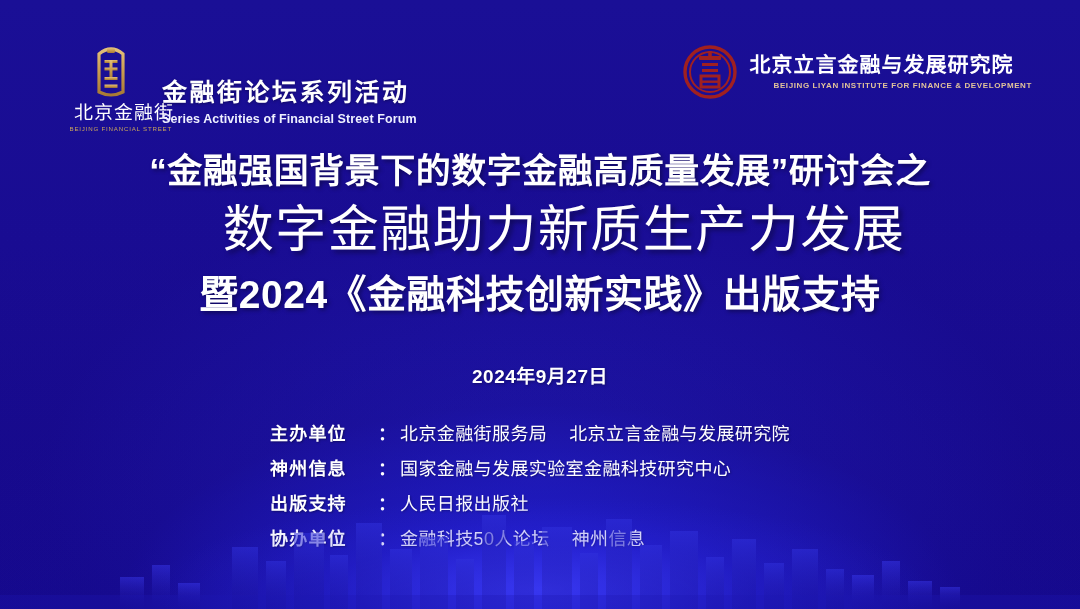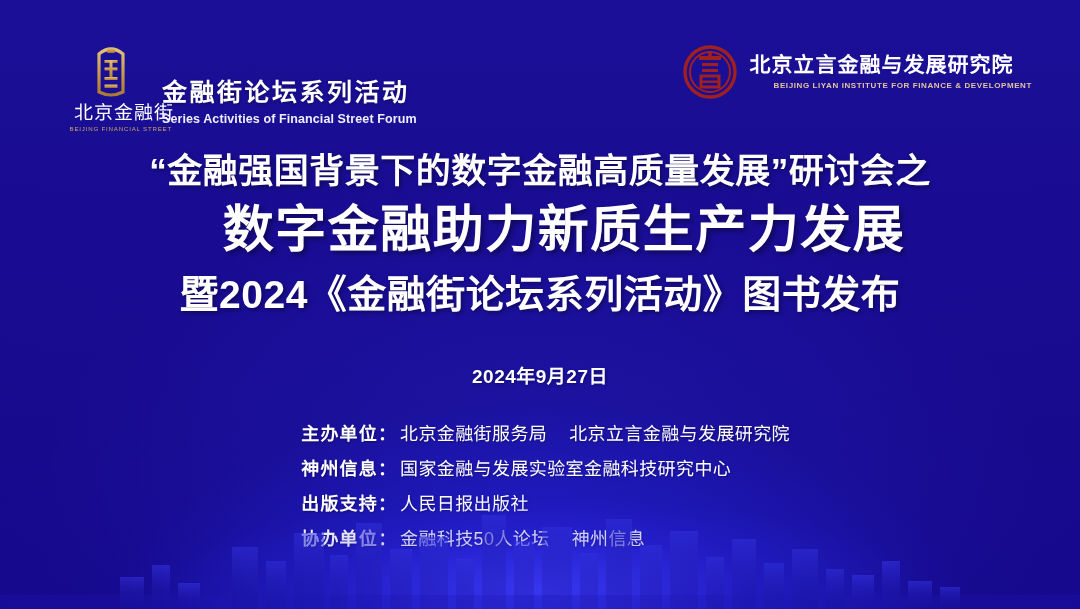--- a/index.html
+++ b/index.html
@@ -111,21 +111,21 @@
     font-weight:bold;
     font-size:35px;
     letter-spacing:0.5px;
     color:#ffffff;
     line-height:1.18;
     white-space:nowrap;
     text-shadow:2px 2px 4px rgba(0,0,0,0.40);
   }
   .title-2 {
     font-family:"Liberation Serif","DejaVu Serif",serif;
-    font-weight:bold;
+    font-weight:normal;
     font-size:51px;
     letter-spacing:1.5px;
     color:#ffffff;
     line-height:1.22;
     margin-top:8px;
     white-space:nowrap;
     text-shadow:3px 3px 5px rgba(0,0,0,0.40);
     padding-left:48px;
   }
   .title-3 {
@@ -157,21 +157,20 @@
     display:flex; flex-direction:column;
     align-items:center;
     gap:9px;
   }
   .credit-row {
     display:flex; align-items:baseline;
     width:540px;
   }
   .credit-label {
     flex:0 0 108px;
-    text-align:right;
     font-family:"Liberation Sans","DejaVu Sans",sans-serif;
     font-weight:bold;
     font-size:18px;
     letter-spacing:1.2px;
     color:#ffffff;
     white-space:nowrap;
     text-shadow:1px 1px 2px rgba(0,0,0,0.35);
   }
   .credit-colon {
     flex:0 0 14px;
@@ -241,21 +240,21 @@
       <div class="liyan-text">
         <div class="liyan-cn">北京立言金融与发展研究院</div>
         <div class="liyan-en">BEIJING LIYAN INSTITUTE FOR FINANCE &amp; DEVELOPMENT</div>
       </div>
     </div>
   </div>
 
   <div class="titles">
     <div class="title-1">“金融强国背景下的数字金融高质量发展”研讨会之</div>
     <div class="title-2">数字金融助力新质生产力发展</div>
-    <div class="title-3">暨2024《金融街论坛系列活动》图书发布</div>
+    <div class="title-3">暨2024《金融科技创新实践》出版支持</div>
   </div>
 
   <div class="event-date">2024年9月27日</div>
 
   <div class="credits">
       <div class="credit-row">
         <div class="credit-label">主办单位</div>
         <div class="credit-colon">：</div>
         <div class="credit-value"><span>北京金融街服务局</span><span class="sep"></span><span>北京立言金融与发展研究院</span></div>
       </div>

